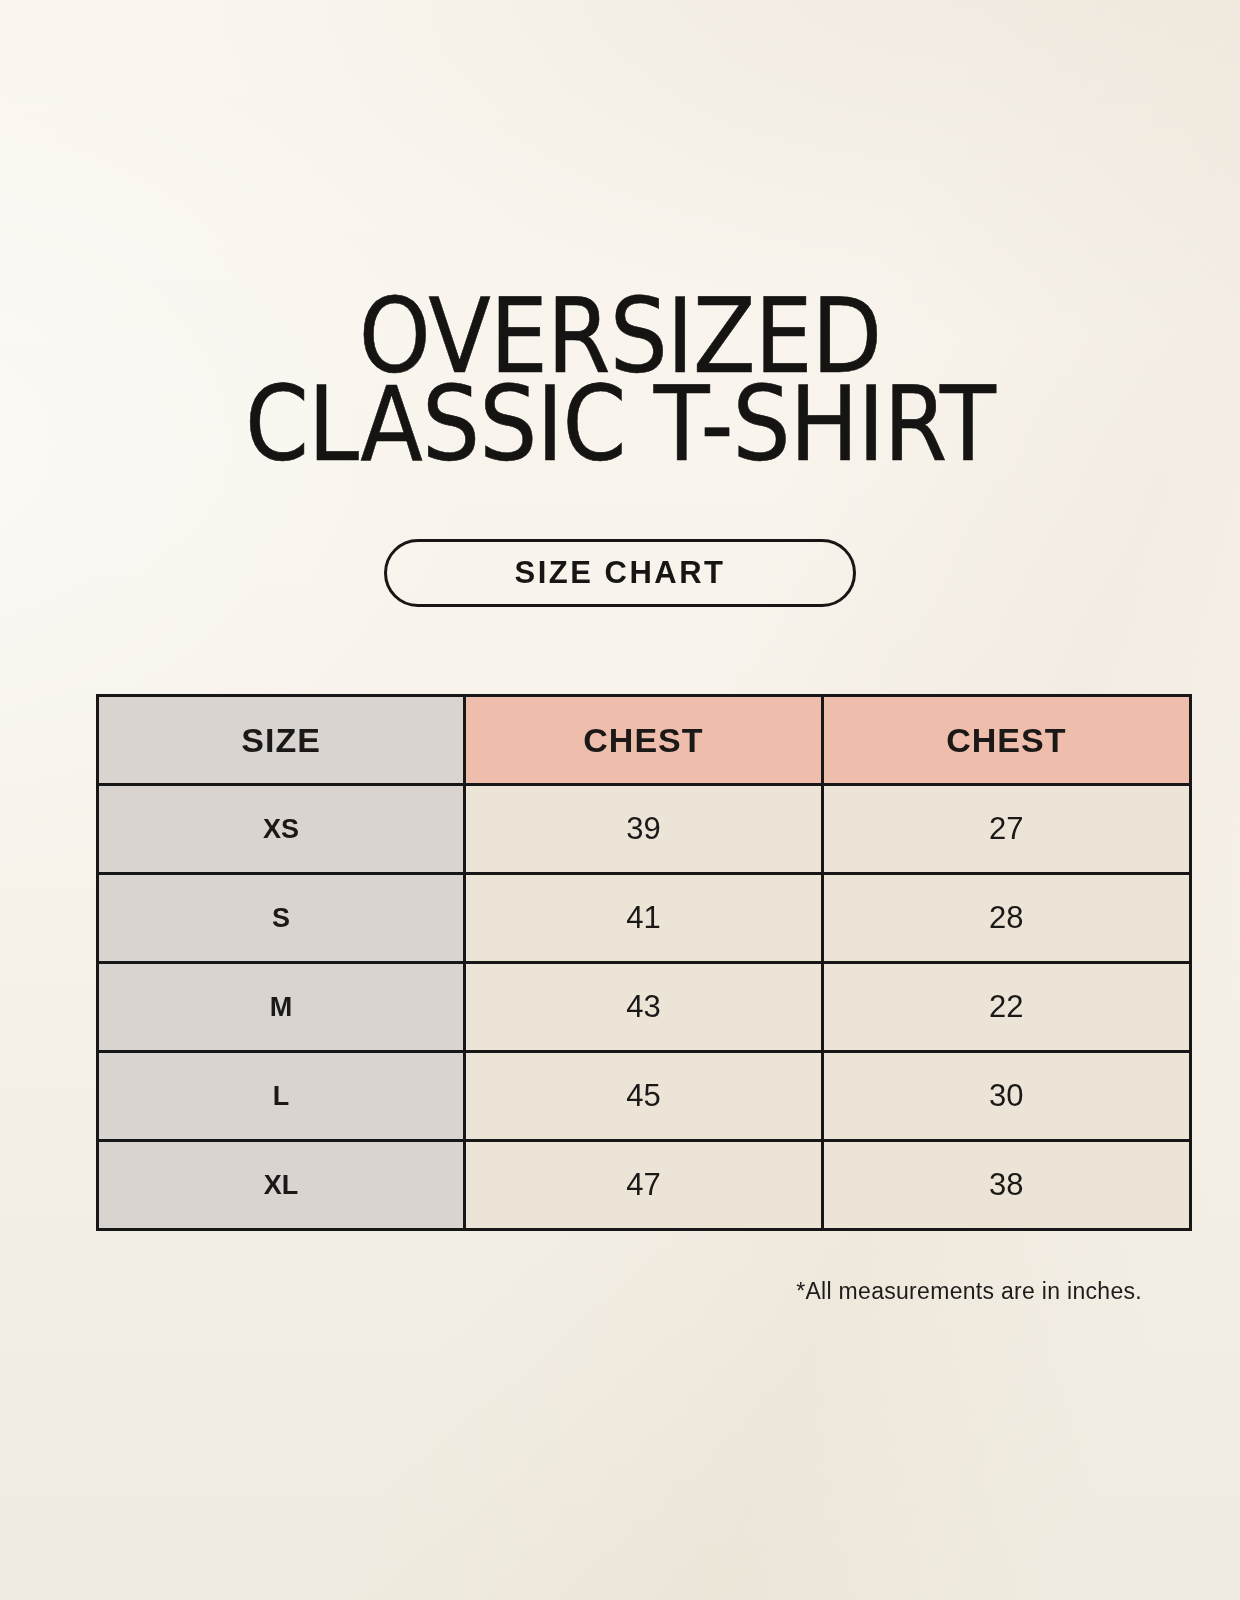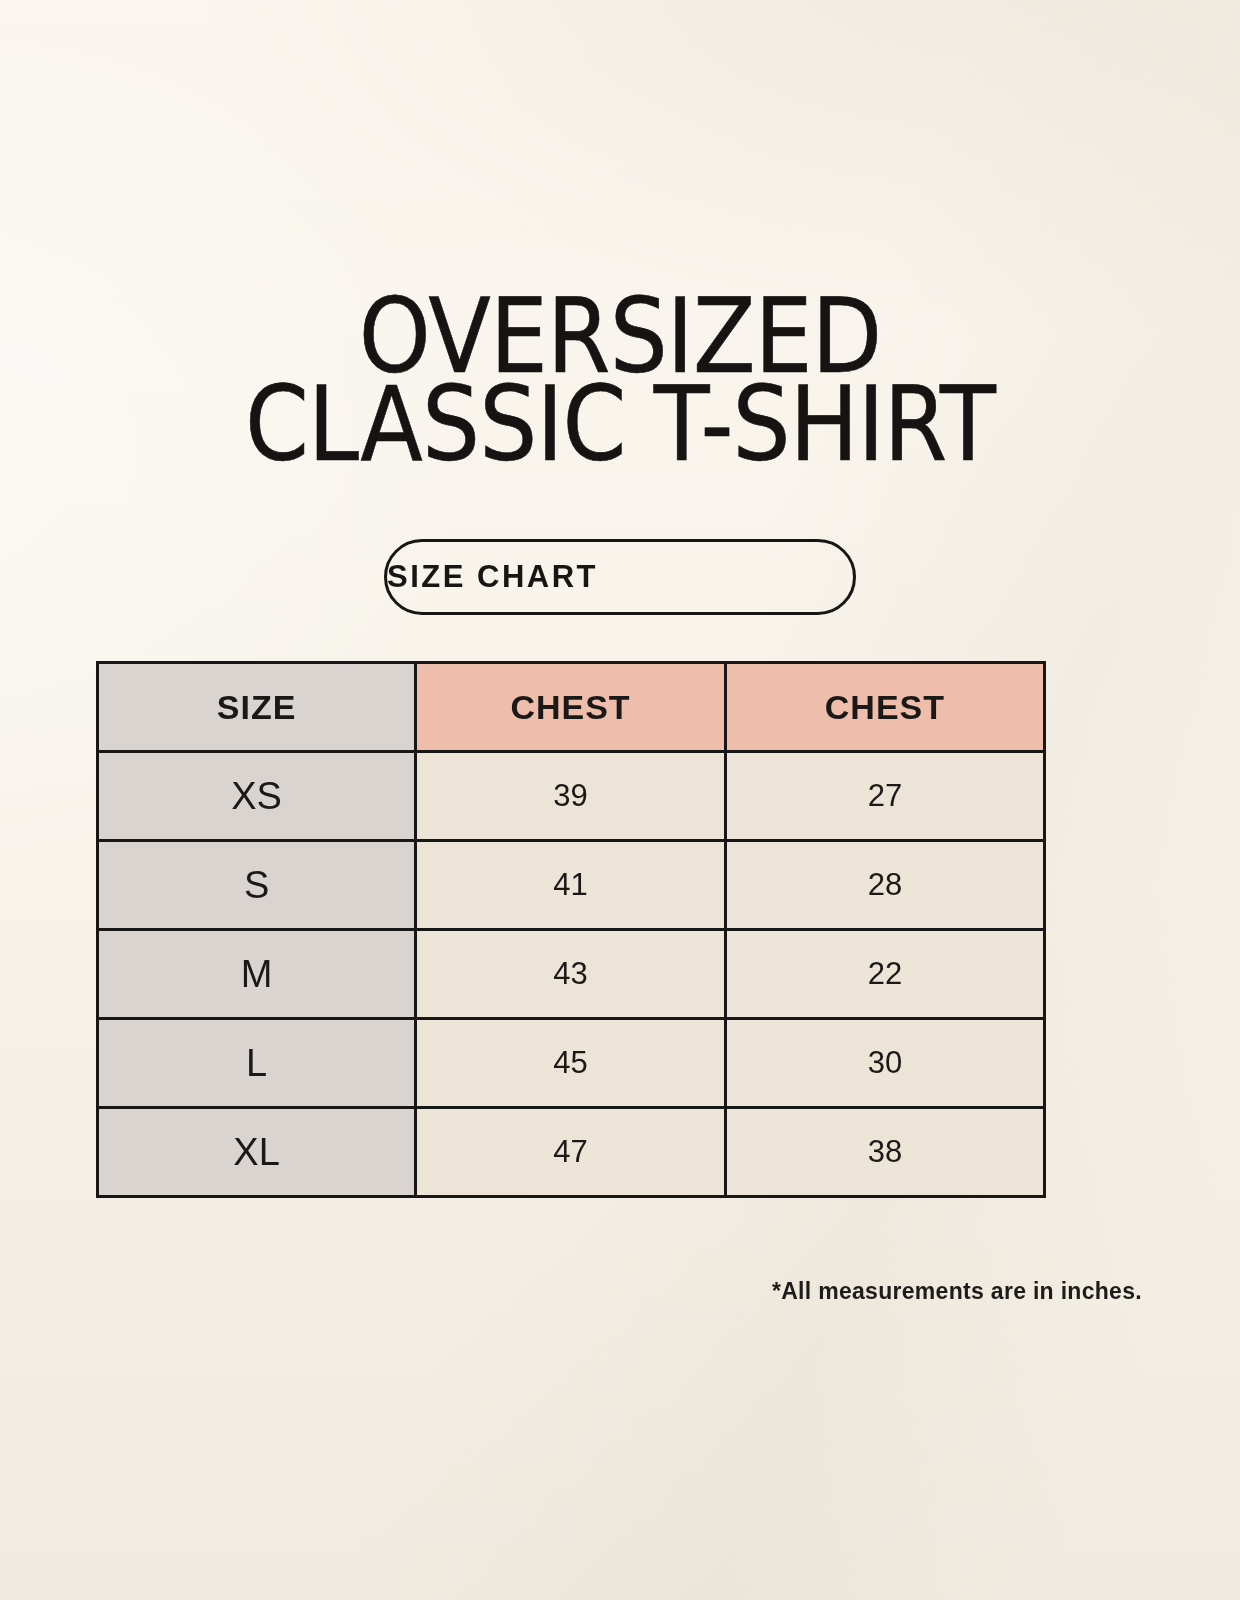--- a/index.html
+++ b/index.html
@@ -33,40 +33,40 @@
     -webkit-text-stroke:0.6px currentColor;
     color:#161413;
     white-space:nowrap;
   }
 
   
   .pill{
     position:absolute;
     top:539px;left:50%;
     transform:translateX(-50%);
-    width:472px;height:76px;
+    width:472px;height:68px;
     box-sizing:border-box;
     border:3.5px solid #181614;
     border-radius:40px;
     background:transparent;
-    display:flex;align-items:center;justify-content:flex-start;
+    display:flex;align-items:center;justify-content:center;
     cursor:pointer;
   }
   .pill span{
     font-size:31px;
     font-weight:700;
     letter-spacing:2.5px;
     color:#181614;
   }
 
   
   table.size-chart{
     position:absolute;
-    top:661px;left:96px;
-    width:950px;
+    top:694px;left:96px;
+    width:1096px;
     border-collapse:collapse;
     table-layout:fixed;
   }
   table.size-chart th, table.size-chart td{
     border:3px solid var(--table-border,#171717);
     text-align:center;
     vertical-align:middle;
     padding:0;
   }
   table.size-chart th{
@@ -80,31 +80,31 @@
     background:var(--size-col-bg,#dad4d0);
   }
   table.size-chart td{
     height:86px;
     background:var(--value-cell-bg,#ece4d7);
     font-size:31px;
     font-weight:400;
   }
   table.size-chart td.cell-size{
     background:var(--size-col-bg,#dad4d0);
-    font-size:38px;
-    font-weight:400;
+    font-size:27px;
+    font-weight:700;
   }
 
   
   .footnote{
     position:absolute;
     top:1278px;
     right:98px;
     font-size:23px;
-    font-weight:700;
+    font-weight:400;
     letter-spacing:0.3px;
     color:#1e1c1a;
   }
 </style>
 </head>
 <body>
 
 <div class="page">
 
   <div class="title">

